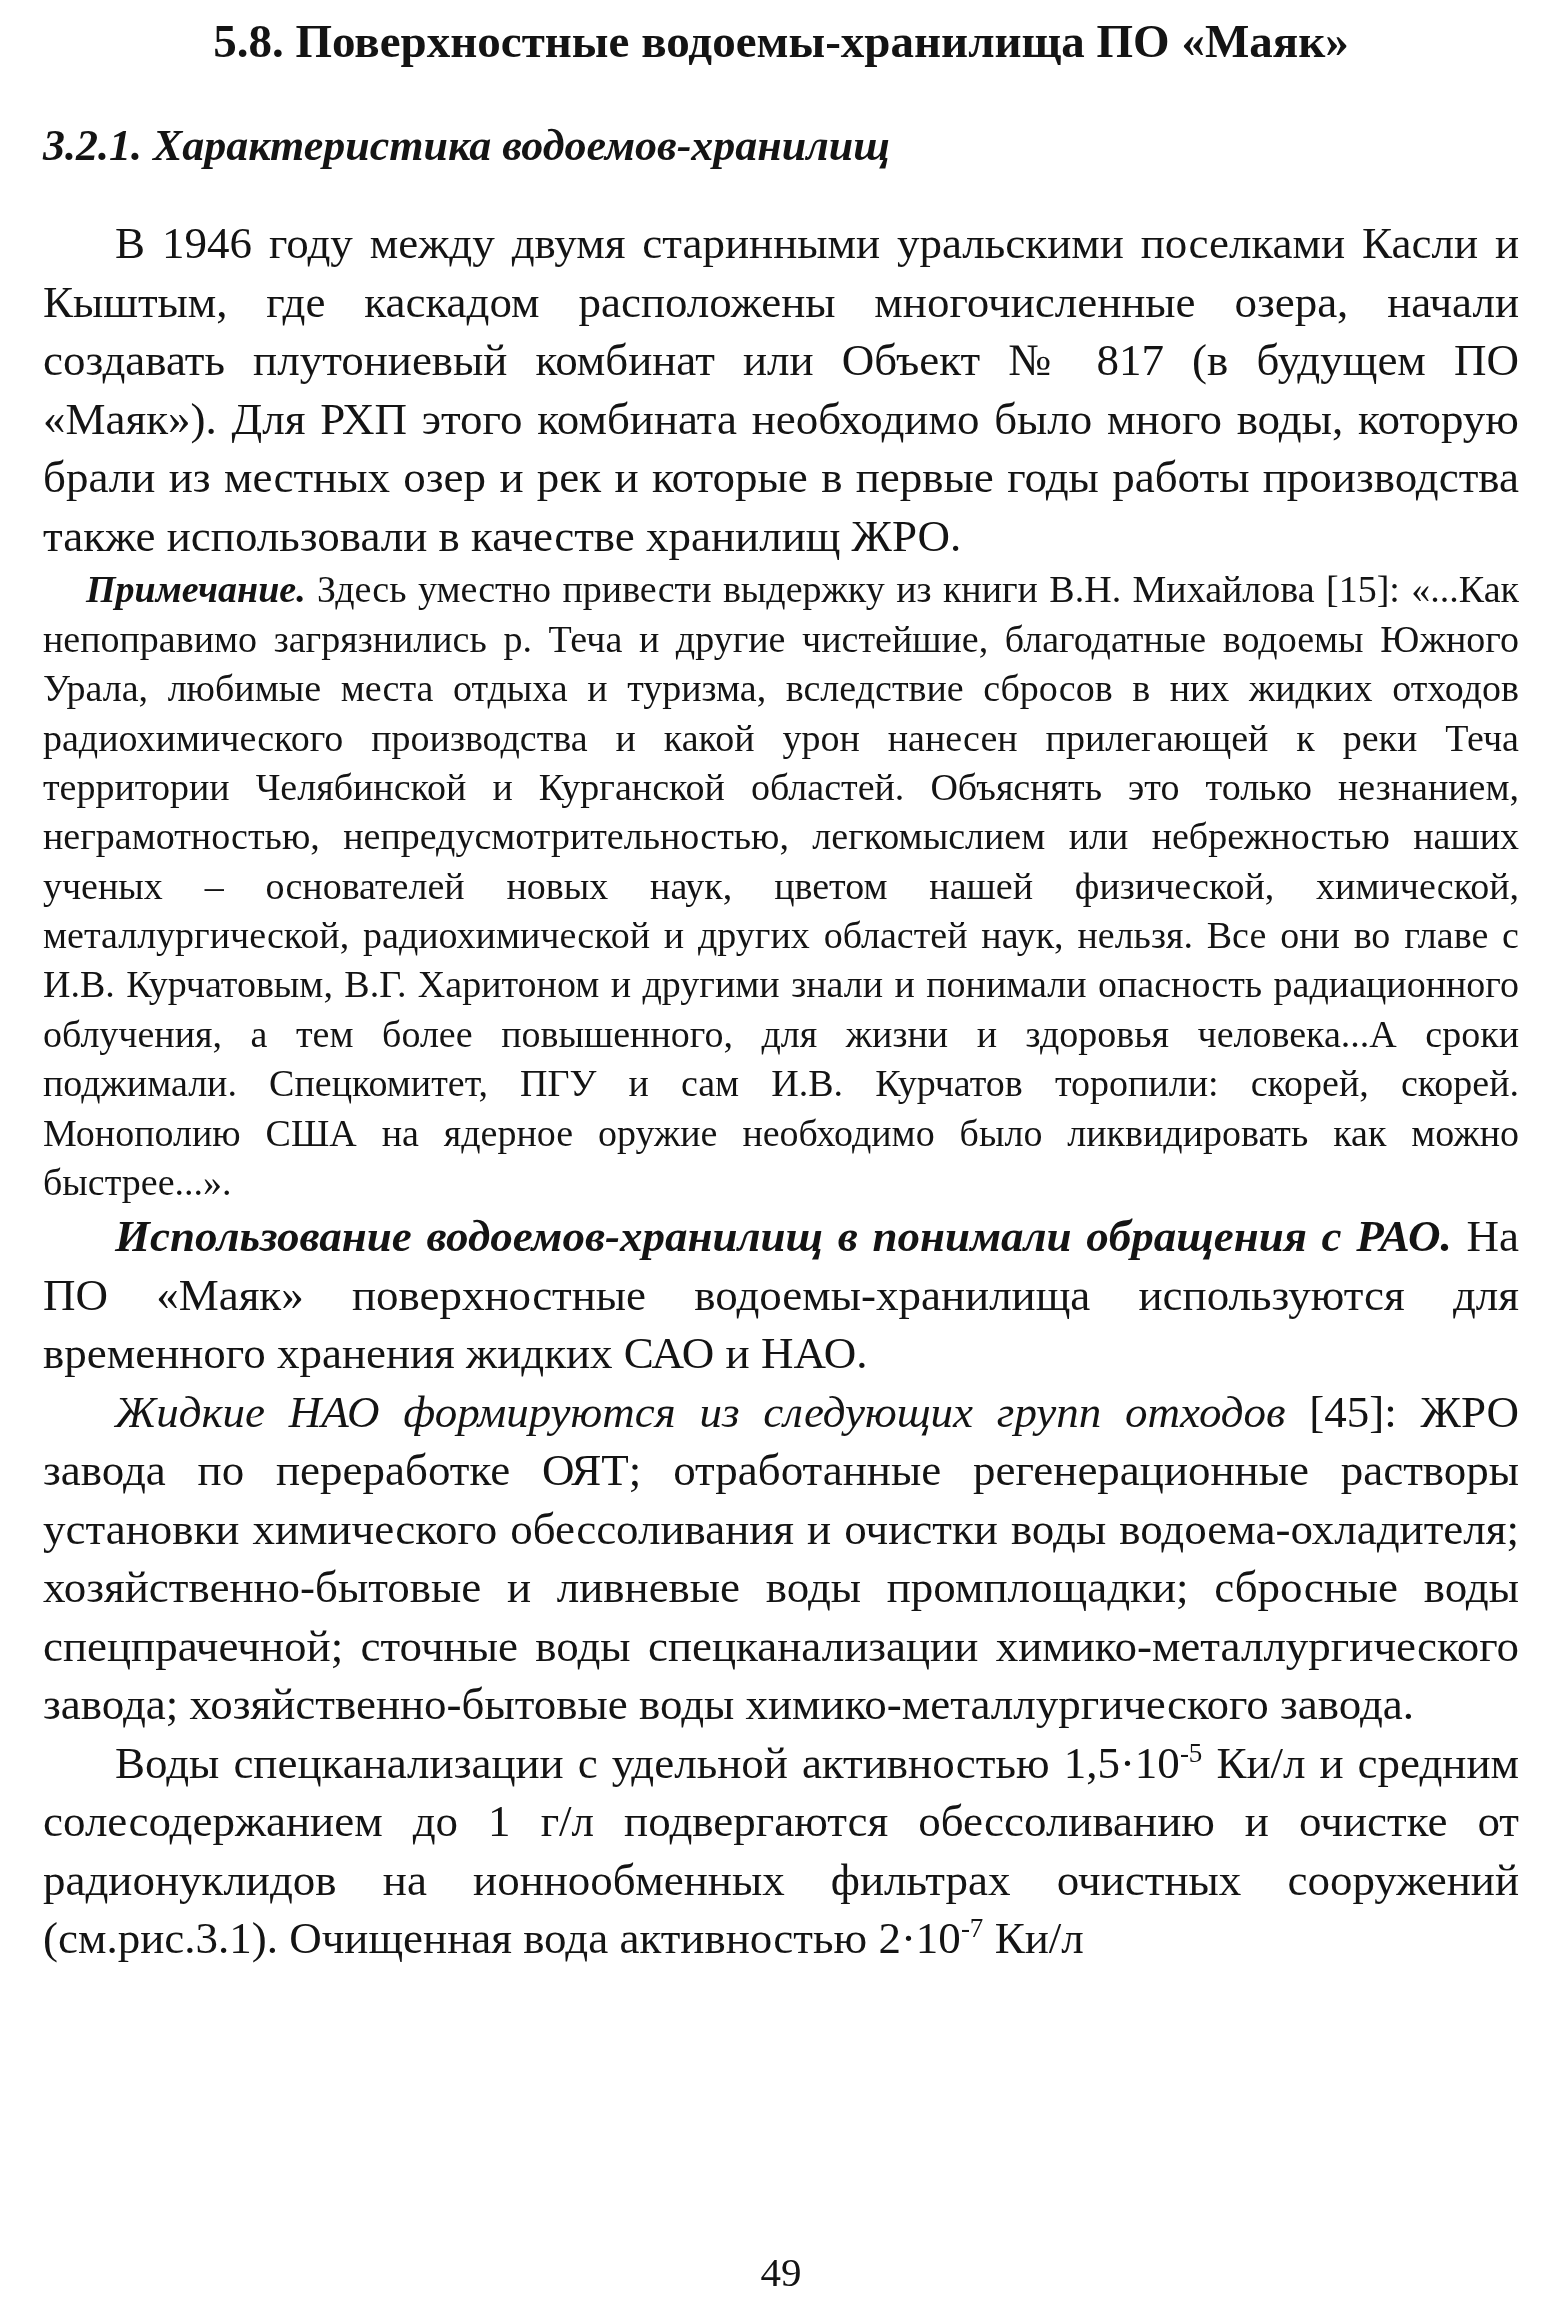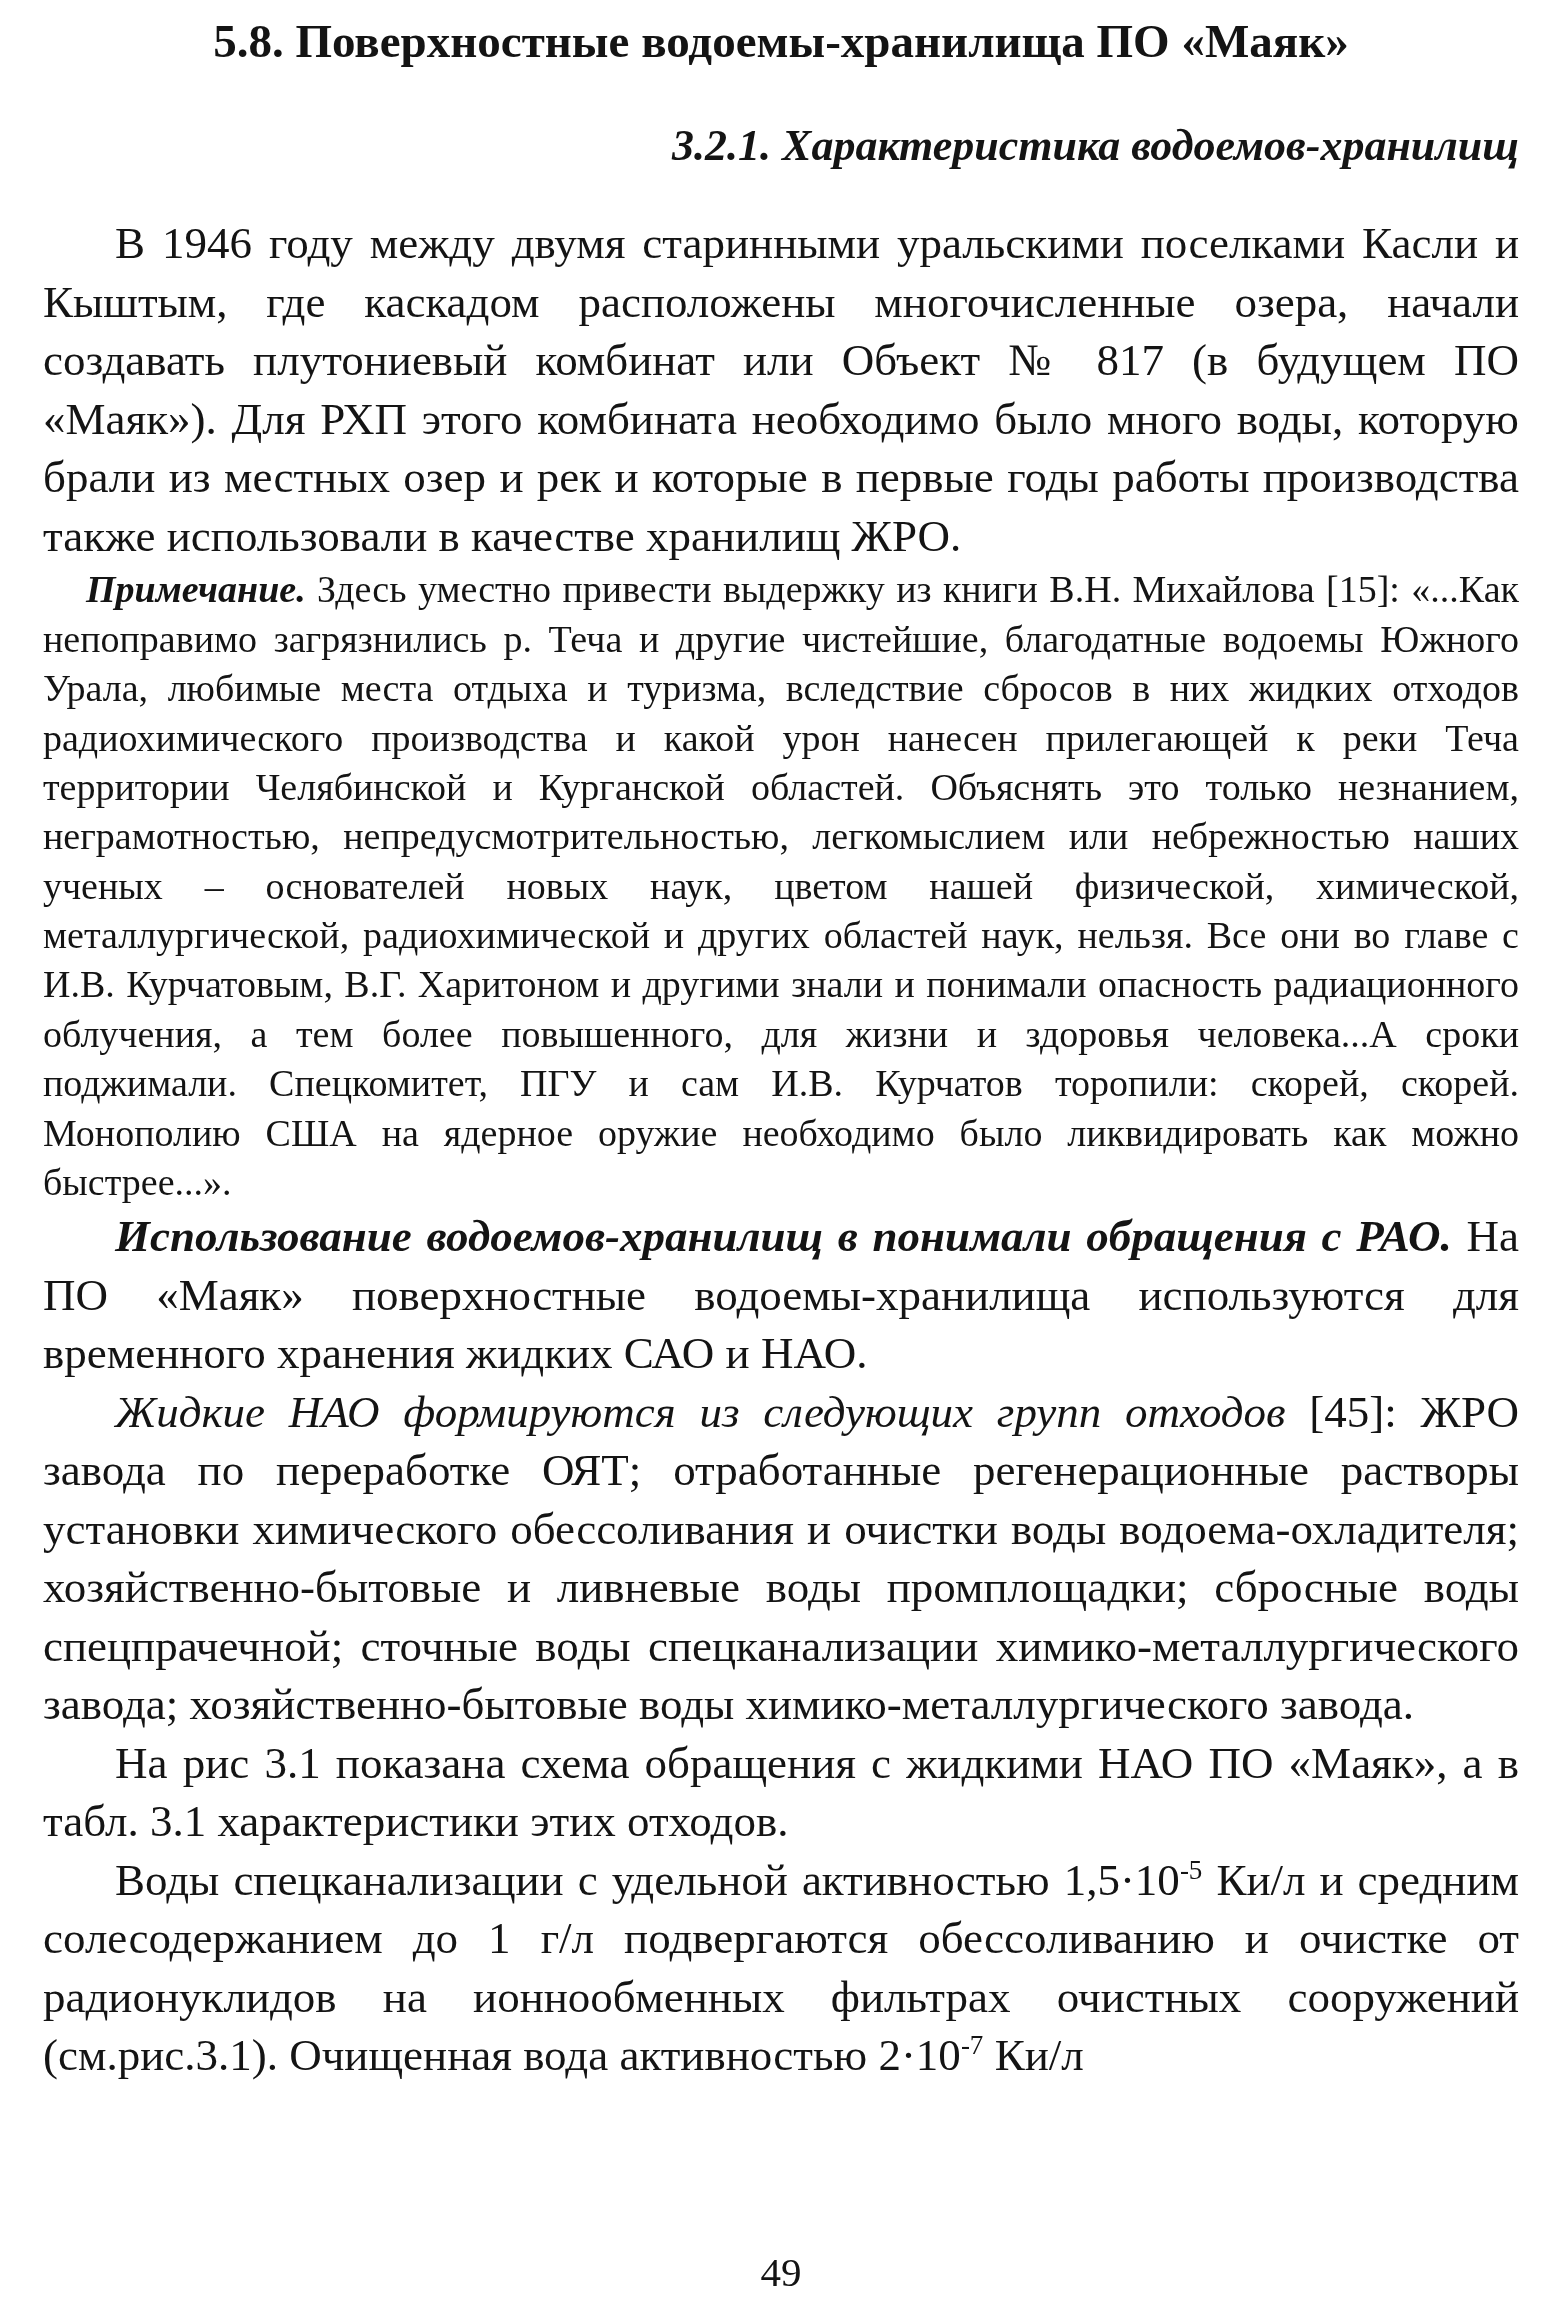--- a/index.html
+++ b/index.html
@@ -26,21 +26,21 @@
     line-height: 1.15;
     font-weight: bold;
     text-align: center;
     margin: 0;
   }
   .subtitle {
     font-size: 44px;
     line-height: 1.15;
     font-weight: bold;
     font-style: italic;
-    text-align: right;
+    text-align: left;
     margin: 53px 0 43px 0;
   }
   .para {
     font-size: 45px;
     line-height: 1.3;
     text-align: justify;
     text-indent: 72px;
     margin: 0;
     font-family: Liberation Serif, serif;
   }
@@ -63,17 +63,16 @@
 </head>
 <body>
 
 <div class="page">
   <h1 class="title">5.8. Поверхностные водоемы-хранилища ПО «Маяк»</h1>
   <h2 class="subtitle">3.2.1. Характеристика водоемов-хранилищ</h2>
   <p class="para"><span class="run-n">В 1946 году между двумя старинными уральскими поселками Касли и Кыштым, где каскадом расположены многочисленные озера, начали создавать плутониевый комбинат или Объект № 817 (в будущем ПО «Маяк»). Для РХП этого комбината необходимо было много воды, которую брали из местных озер и рек и которые в первые годы работы производства также использовали в качестве хранилищ ЖРО.</span></p>
   <p class="para note"><span class="run-bi">Примечание.</span><span class="run-n"> Здесь уместно привести выдержку из книги В.Н. Михайлова [15]: «...Как непоправимо загрязнились р. Теча и другие чистейшие, благодатные водоемы Южного Урала, любимые места отдыха и туризма, вследствие сбросов в них жидких отходов радиохимического производства и какой урон нанесен прилегающей к реки Теча территории Челябинской и Курганской областей. Объяснять это только незнанием, неграмотностью, непредусмотрительностью, легкомыслием или небрежностью наших ученых – основателей новых наук, цветом нашей физической, химической, металлургической, радиохимической и других областей наук, нельзя. Все они во главе с И.В. Курчатовым, В.Г. Харитоном и другими знали и понимали опасность радиационного облучения, а тем более повышенного, для жизни и здоровья человека...А сроки поджимали. Спецкомитет, ПГУ и сам И.В. Курчатов торопили: скорей, скорей. Монополию США на ядерное оружие необходимо было ликвидировать как можно быстрее...».</span></p>
   <p class="para"><span class="run-bi">Использование водоемов-хранилищ в понимали обращения с РАО.</span><span class="run-n"> На ПО «Маяк» поверхностные водоемы-хранилища используются для временного хранения жидких САО и НАО.</span></p>
   <p class="para"><span class="run-i">Жидкие НАО формируются из следующих групп отходов</span><span class="run-n"> [45]: ЖРО завода по переработке ОЯТ; отработанные регенерационные растворы установки химического обессоливания и очистки воды водоема-охладителя; хозяйственно-бытовые и ливневые воды промплощадки; сбросные воды спецпрачечной; сточные воды спецканализации химико-металлургического завода; хозяйственно-бытовые воды химико-металлургического завода.</span></p>
-  <p class="para"><span class="run-n">На рис 3.1 показана схема обращения с жидкими НАО ПО «Маяк», а в табл. 3.1 характеристики этих отходов.</span></p>
   <p class="para"><span class="run-n">Воды спецканализации с удельной активностью 1,5·10</span><span class="run-sup">-5</span><span class="run-n"> Ки/л и средним солесодержанием до 1 г/л подвергаются обессоливанию и очистке от радионуклидов на ионнообменных фильтрах очистных сооружений (см.рис.3.1). Очищенная вода активностью 2·10</span><span class="run-sup">-7</span><span class="run-n"> Ки/л</span></p>
   <div class="page-number">49</div>
 </div>
 
 
 </body></html>

